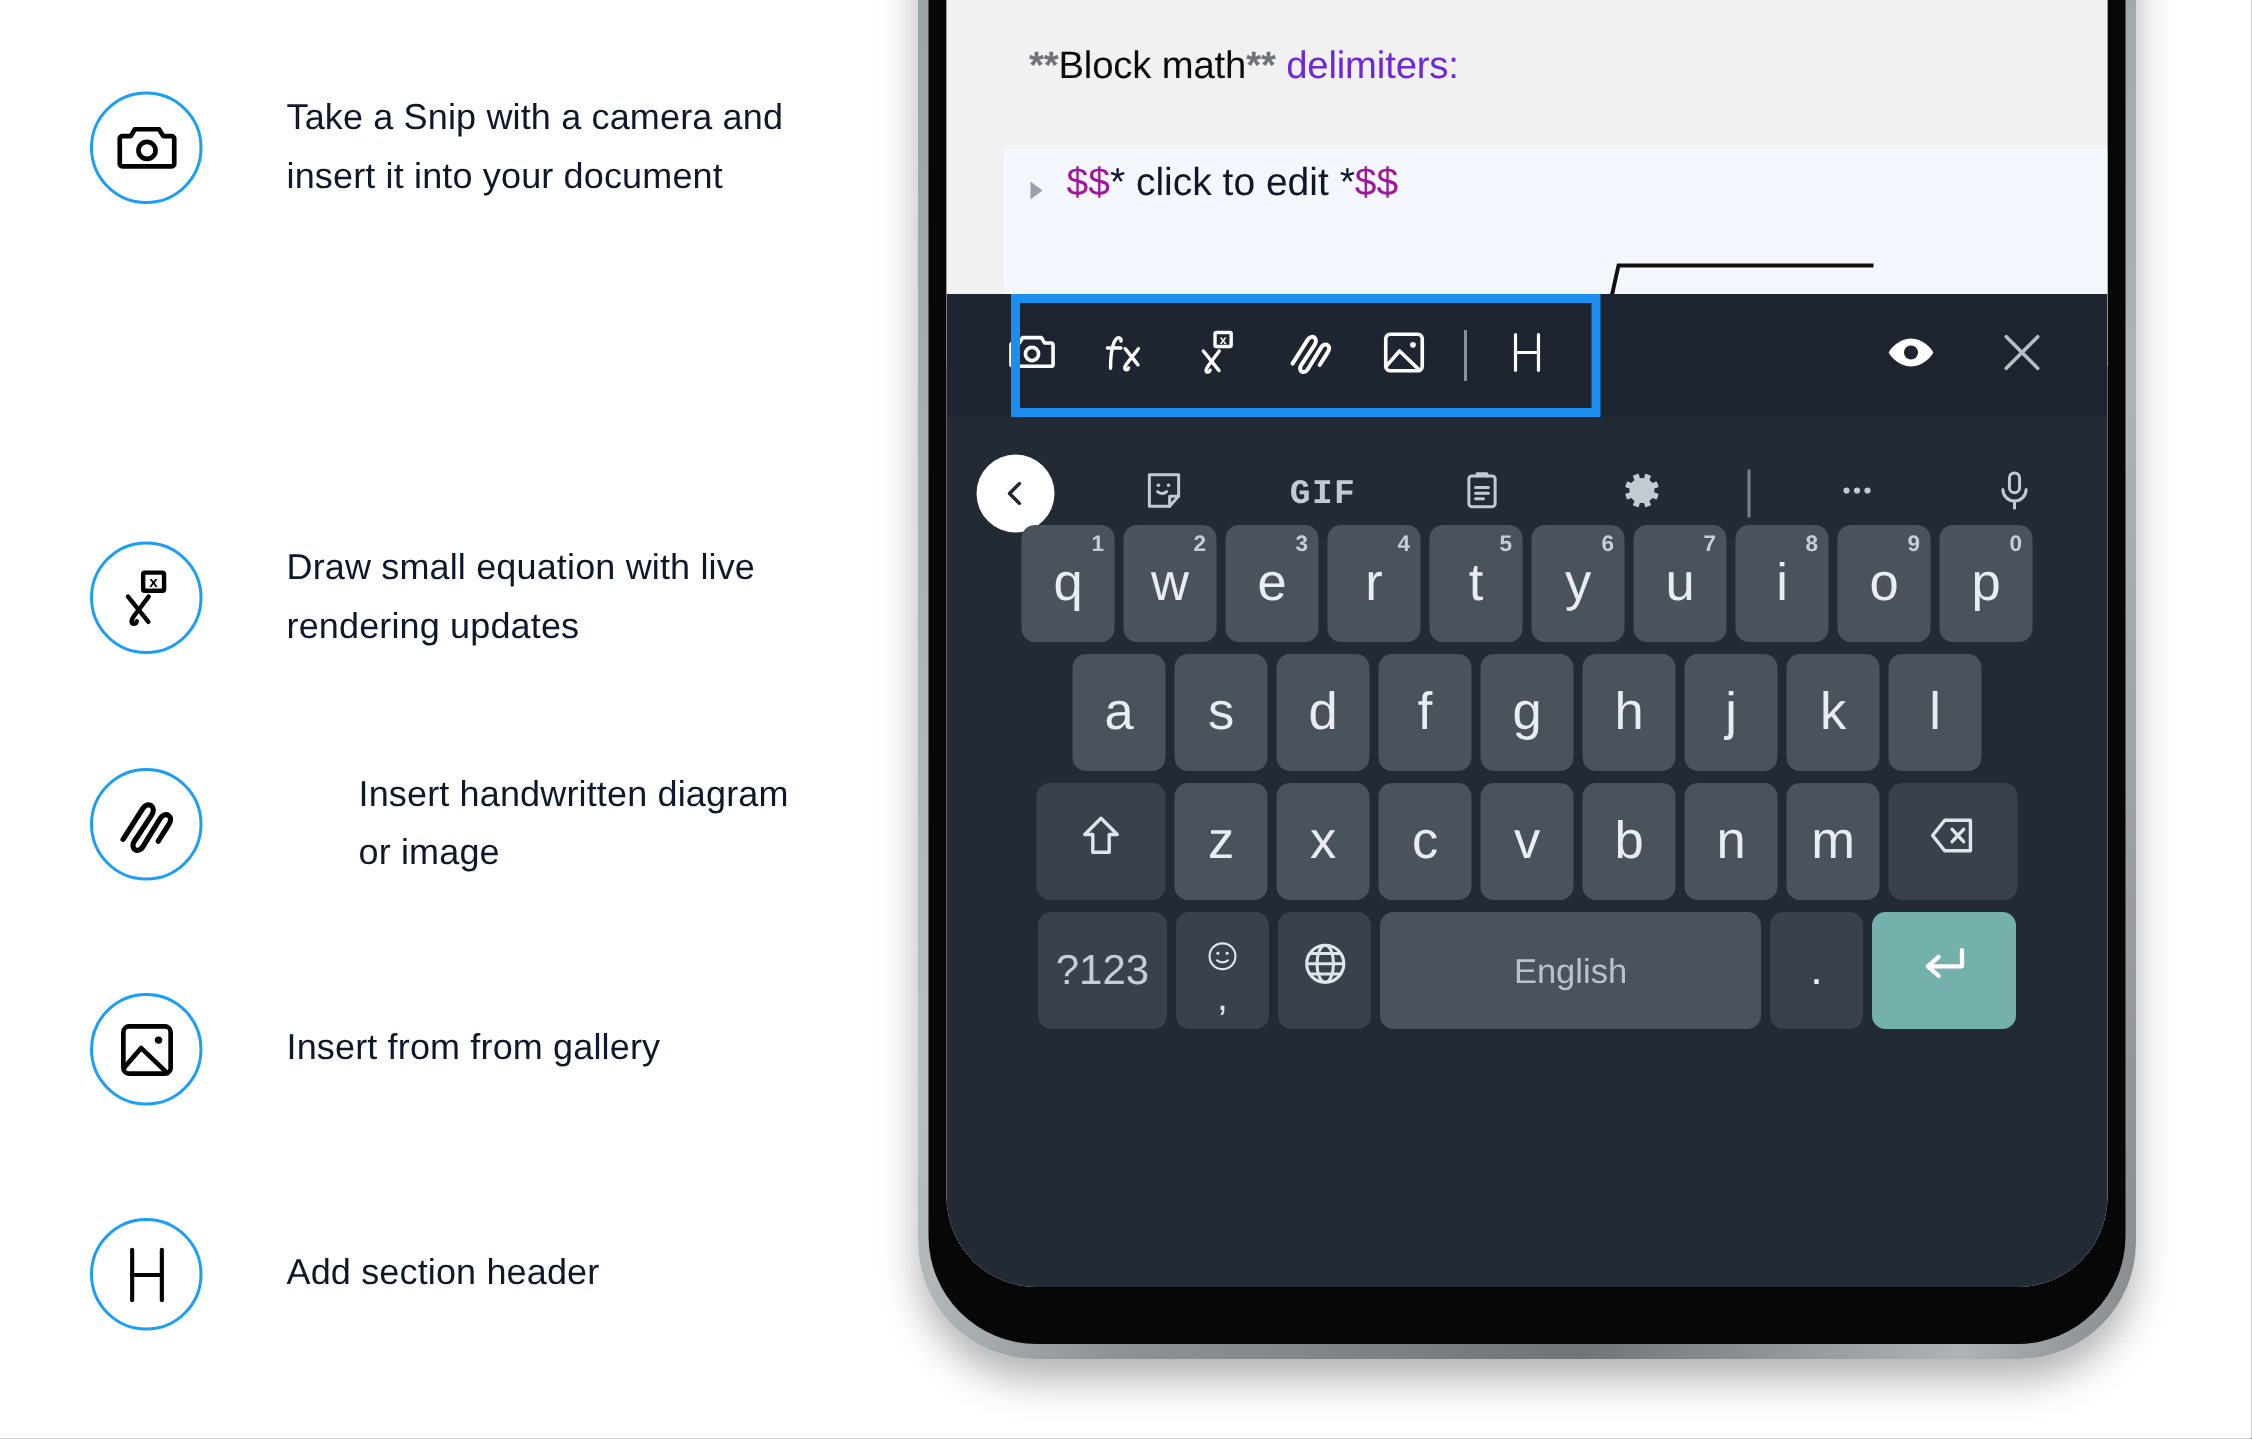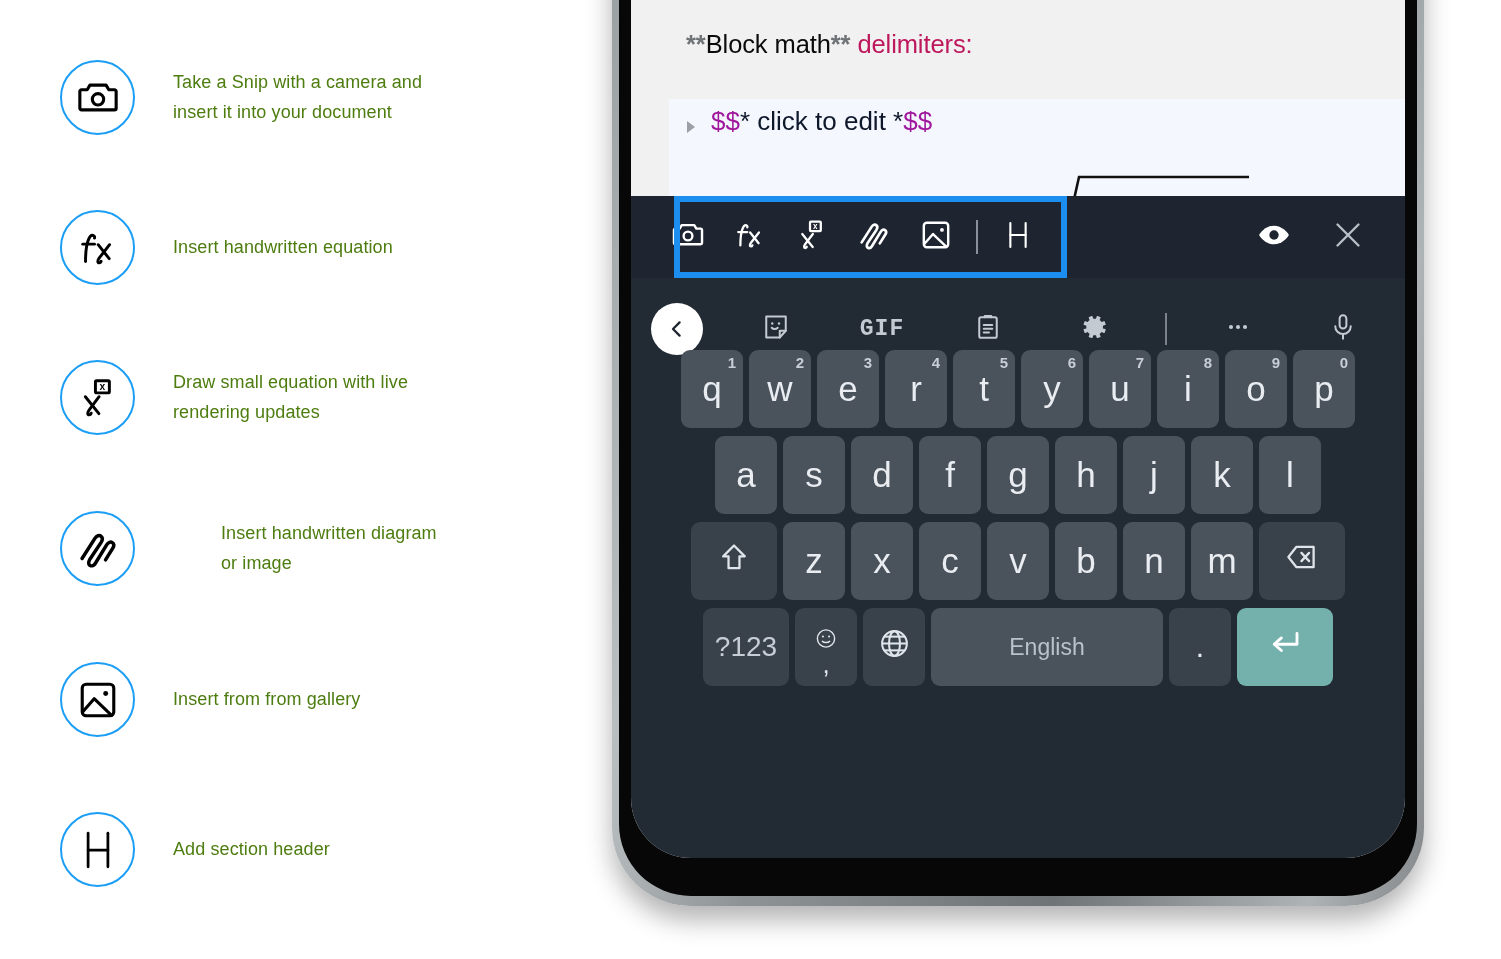--- a/index.html
+++ b/index.html
@@ -21,24 +21,24 @@
   .legend-icon {
     width: 75px; height: 75px;
     border: 2.5px solid #1b9ef5;
     border-radius: 50%;
     display: flex; align-items: center; justify-content: center;
     flex: 0 0 auto;
     background: #fff;
   }
   .legend-icon svg { display: block; }
   .legend-text {
-    margin-left: 38px;
-    font-size: 18px;
+    margin-left: 56px;
+    font-size: 24px;
     line-height: 1.62;
-    color: #4d7c0f;
+    color: #0f172a;
     font-weight: 500;
     letter-spacing: 0.1px;
     max-width: 420px;
     white-space: pre-line;
   }
 
   
   .phone-wrap { position: absolute; left: 612px; top: -44px; width: 812px; height: 950px; }
   .phone-outer {
     position: absolute; left: 0; top: 0;
@@ -68,21 +68,21 @@
     font-size: 25.5px;
     color: #1a1a1a;
     white-space: nowrap;
     letter-spacing: -0.1px;
     font-family: "Liberation Sans", sans-serif;
   }
   .doc-line-2 { left: 55px; top: 74px; }
   .tok-dollar { color: #a0179d; }
   .tok-star { color: #6f7276; font-weight: 700; }
   .tok-bold { font-weight: 400; color: #0b0b0b; }
-  .tok-plain { color: #be185d; }
+  .tok-plain { color: #6d28d9; }
 
   .math-block {
     position: absolute; left: 38px; top: 143px;
     width: 736px; height: 145px;
     background: #f4f8fe;
   }
   .math-block-text {
     position: absolute; left: 42px; top: 7px;
     font-size: 26px; white-space: nowrap;
   }
@@ -149,21 +149,21 @@
     display: flex; align-items: center; justify-content: center;
     color: #e9edf1;
     font-size: 35px;
     font-weight: 400;
     width: 62px; height: 78px;
   }
   .key .sup {
     position: absolute; top: 4px; right: 7px;
     font-size: 15px; color: #c7ced6; font-weight: 600;
   }
-  .key-space { width: 232px; font-size: 23px; color: #b9c2cb; background:#4a525c; }
+  .key-space { width: 254px; font-size: 23px; color: #b9c2cb; background:#4a525c; }
   .key-sym { width: 86px; font-size: 28px; color: #c6cdd5; background:#39414b; }
   .key-enter { width: 96px; background: #74b1ac; }
   .key-period { width: 62px; background: #39414b; font-size: 30px; }
   .key-comma { width: 62px; background: #39414b; position: relative; }
   .key-comma .emoji-top { position:absolute; top:10px; left:50%; transform: translateX(-50%); }
   .key-comma .comma-bot { position:absolute; bottom: 6px; left:50%; transform: translateX(-50%); font-size: 26px; color:#e0e5ea; }
   .key-globe { width: 62px; background: #39414b; }
   .key-shift { width: 86px; background: #39414b; }
   .key-del { width: 86px; background: #39414b; }
 </style>
@@ -178,31 +178,20 @@
       <div class="legend-icon">
         <svg width="44" height="44" viewBox="0 0 24 24" fill="none" stroke="#000" stroke-width="1.7" stroke-linecap="round" stroke-linejoin="round">
           <path d="M3 7.5h3.1L7.6 5h8.8l1.5 2.5H21a.9.9 0 0 1 .9.9v9.2a.9.9 0 0 1-.9.9H3a.9.9 0 0 1-.9-.9V8.4A.9.9 0 0 1 3 7.5z"></path>
           <circle cx="12" cy="12.7" r="3.1"></circle>
         </svg>
       </div>
       <div class="legend-text">Take a Snip with a camera and
 insert it into your document</div>
     </div>
 
-    <div class="legend-item" style="left:60px; top:210px;">
-      <div class="legend-icon">
-        <svg width="44" height="44" viewBox="0 0 24 24" fill="none" stroke="#000" stroke-width="1.6" stroke-linecap="round" stroke-linejoin="round">
-          <path d="M5.2 19.4c0-5.4.6-9.6 1.6-12 .7-1.7 1.6-2.5 2.5-2.3.7.2 1 .9.8 1.5"></path>
-          <path d="M3.7 9.9h6.4"></path>
-          <path d="M12.1 10.2l6 7.6"></path>
-          <path d="M18.3 10.2l-5.5 7.1c-.5.7-.9 1.3-.9 1.9 0 .5.3.9.8.9.4 0 .8-.3 1-.8"></path>
-        </svg>
-      </div>
-      <div class="legend-text">Insert handwritten equation</div>
-    </div>
 
     <div class="legend-item" style="left:60px; top:360px;">
       <div class="legend-icon">
         <svg width="44" height="44" viewBox="0 0 24 24" fill="none" stroke="#000" stroke-width="1.6" stroke-linecap="round" stroke-linejoin="round">
           <rect x="10.6" y="2.6" width="7.6" height="6.6" rx="0.6"></rect>
           <text x="14.4" y="7.7" font-family="Liberation Sans, sans-serif" font-size="5.6" font-weight="700" text-anchor="middle" fill="#000" stroke="none">x</text>
           <path d="M5.1 11.3l7.4 9.2"></path>
           <path d="M12.6 11.3l-5.2 6.9c-.6.8-1 1.4-1 2.1 0 .5.3.9.8.9.5 0 .9-.4 1.1-.9"></path>
         </svg>
       </div>

